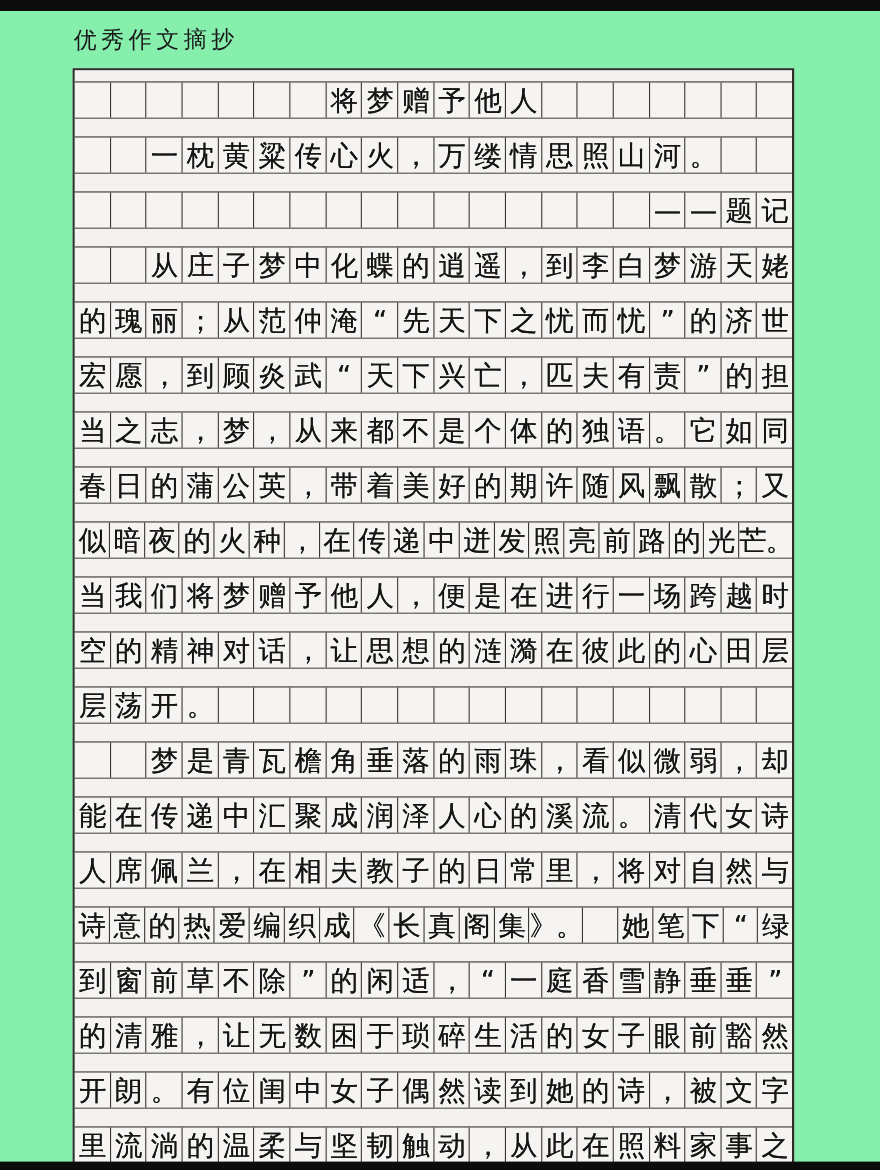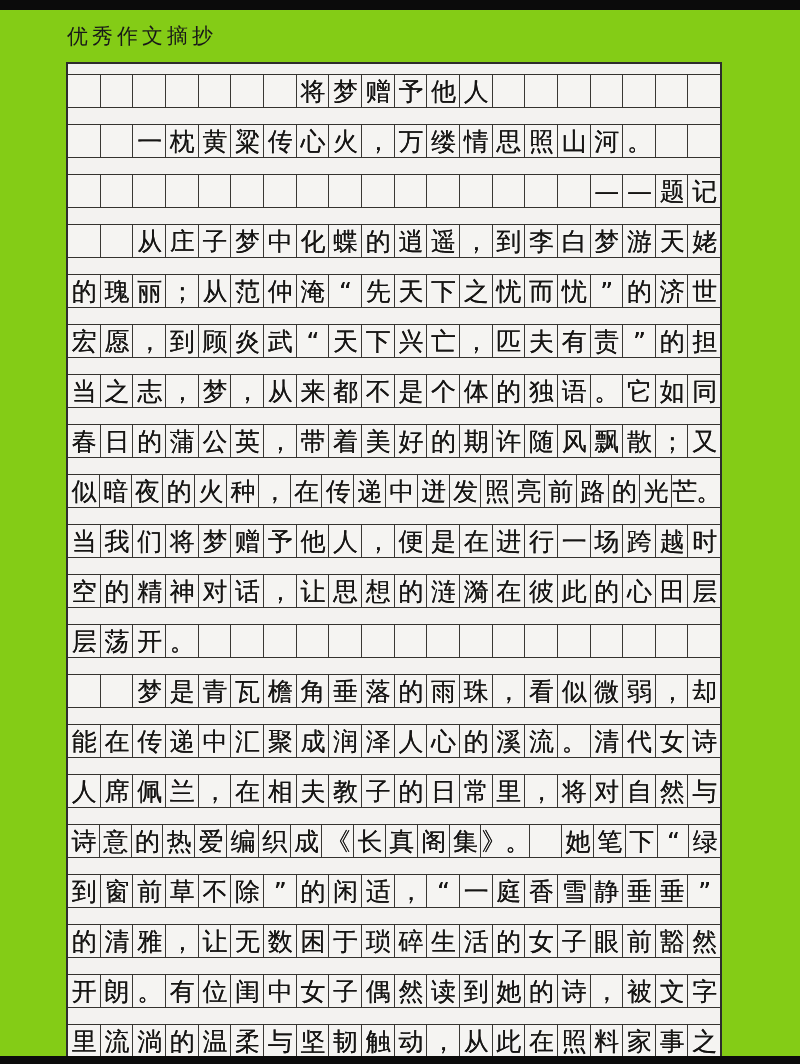--- a/index.html
+++ b/index.html
@@ -3,21 +3,21 @@
 <meta charset="utf-8">
 <style>
   * { margin: 0; padding: 0; box-sizing: border-box; }
   html, body { width: 800px; background: #e9e8e6; }
   body { font-family: "DejaVu Sans", sans-serif; }
 
   .screen {
     position: relative;
     width: 800px;
     height: 1064px;
-    background: #84cc16;
+    background: #86efac;
     overflow: hidden;
   }
 
   .bar {
     position: absolute;
     left: 0;
     width: 800px;
     background: #0b0b0b;
     z-index: 5;
   }

